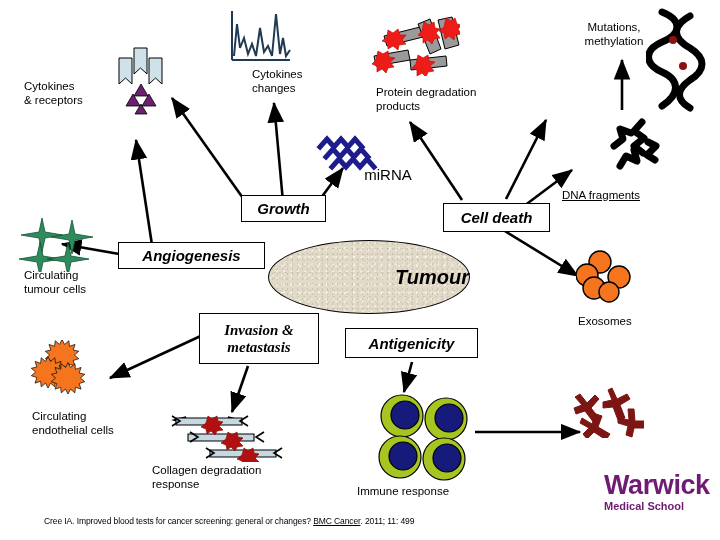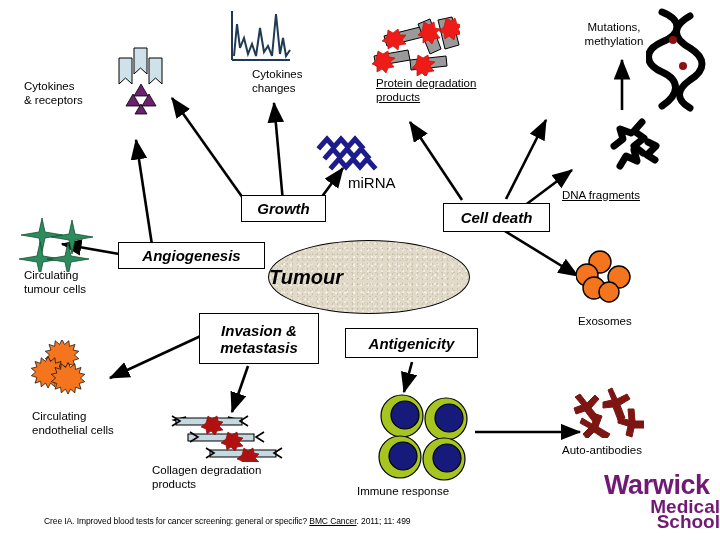--- a/index.html
+++ b/index.html
@@ -11,26 +11,26 @@
        font-style:italic;font-weight:bold;color:#000;
        display:flex;align-items:center;justify-content:center;text-align:center;
        line-height:17px;}
   .tumour{position:absolute;border:1px solid #000;border-radius:50%;
           background:#e2dac8;
           background-image:radial-gradient(circle at 20% 30%, rgba(255,255,255,.55) 0 1px, transparent 1px),
                            radial-gradient(circle at 70% 60%, rgba(160,150,130,.35) 0 1px, transparent 1px),
                            radial-gradient(circle at 45% 80%, rgba(255,255,255,.5) 0 1px, transparent 1px),
                            radial-gradient(circle at 85% 25%, rgba(160,150,130,.3) 0 1px, transparent 1px);
           background-size:7px 7px,5px 5px,9px 9px,6px 6px;
-          display:flex;align-items:center;justify-content:flex-start;}
+          display:flex;align-items:center;justify-content:flex-end;}
   .tumour span{font-style:italic;font-weight:bold;font-size:20px;}
   svg.overlay{position:absolute;left:0;top:0;width:720px;height:540px;pointer-events:none;}
   .logo{position:absolute;color:#701a75;font-weight:bold;text-align:left;}
   .logo .w{font-size:27px;letter-spacing:-.4px;line-height:27px;display:block;}
-  .logo .m{font-size:19px;line-height:15px;display:block;text-align:right;}
+  .logo .m{font-size:11px;line-height:15px;display:block;}
   .cite{position:absolute;font-size:8.5px;color:#000;letter-spacing:-.1px;}
   .cite u{text-decoration:underline;}
   .icon{position:absolute;}
 </style>
 </head>
 <body>
 
 <div id="stage">
 
   <svg class="overlay" viewBox="0 0 720 540">
@@ -76,21 +76,21 @@
   </div>
 
   <div class="box" style="left:241px;top:195px;width:83px;height:25px;font-size:15px;font-style:italic;">
     <span>Growth</span>
   </div>
 
   <div class="box" style="left:118px;top:242px;width:145px;height:25px;font-size:15px;">
     <span>Angiogenesis</span>
   </div>
 
-  <div class="box" style="left:199px;top:313px;width:118px;height:49px;font-size:15px;white-space:pre-line;">
+  <div class="box" style="left:199px;top:313px;width:118px;height:49px;font-size:15px;white-space:pre-line;font-family:Liberation Serif, serif;">
     <span>Invasion &amp;
 metastasis</span>
   </div>
 
   <div class="box" style="left:345px;top:328px;width:131px;height:28px;font-size:15px;">
     <span>Antigenicity</span>
   </div>
 
   <div class="box" style="left:443px;top:203px;width:105px;height:27px;font-size:15px;">
     <span>Cell death</span>
@@ -134,42 +134,42 @@
       </g>
       <g fill="#ee1c18" stroke="#c21008" stroke-width=".7">
         <path d="M22,16 l5,3 l5,-4 l2,6 l6,0 l-4,5 l4,4 l-7,1 l-1,5 l-5,-4 l-5,3 l0,-6 l-6,-2 l5,-4 z"></path>
         <path d="M58,8 l5,3 l5,-3 l1,6 l5,1 l-4,4 l4,5 l-6,1 l-2,5 l-4,-4 l-5,3 l0,-6 l-5,-2 l4,-4 z"></path>
         <path d="M80,4 l5,3 l4,-3 l2,6 l5,1 l-4,4 l3,5 l-6,1 l-1,5 l-5,-4 l-4,3 l-1,-6 l-5,-2 l5,-4 z"></path>
         <path d="M12,37 l5,3 l5,-3 l1,6 l6,1 l-5,4 l4,5 l-6,1 l-2,5 l-4,-4 l-5,3 l0,-6 l-5,-2 l4,-4 z"></path>
         <path d="M52,41 l5,3 l5,-3 l1,6 l6,1 l-5,4 l4,5 l-6,1 l-2,5 l-4,-4 l-5,3 l0,-6 l-5,-2 l4,-4 z"></path>
       </g>
     </g>
   </svg>
-  <div class="lbl" style="left:376px;top:77px;width:150px;text-decoration:underline;">Protein degradation
+  <div class="lbl" style="left:376px;top:86px;width:150px;">Protein degradation
 products</div>
 
   <svg class="icon" style="left:646px;top:6px;" width="62" height="108" viewBox="0 0 62 108">
     <g stroke="#000" stroke-width="7" fill="none" stroke-linecap="round" stroke-linejoin="round">
       <path d="M16,6 C36,14 36,28 16,36 C-2,44 -2,58 16,66 C34,74 34,88 16,100"></path>
       <path d="M44,10 C26,20 26,32 44,42 C60,52 60,64 44,74 C30,84 30,94 44,102"></path>
     </g>
     <circle cx="27" cy="34" r="4" fill="#8c1010"></circle>
     <circle cx="37" cy="60" r="4" fill="#8c1010"></circle>
   </svg>
   <div class="lbl" style="left:569px;top:21px;width:90px;text-align:center;">Mutations,
 methylation</div>
 
   <svg class="icon" style="left:316px;top:131px;" width="62" height="46" viewBox="0 0 62 46">
     <g stroke="#1c1c8c" stroke-width="5" fill="none" stroke-linecap="square">
       <path d="M4,16 l7,-8 l7,8 l7,-8 l7,8 l7,-8 l7,8"></path>
       <path d="M10,26 l7,-8 l7,8 l7,-8 l7,8 l7,-8 l7,8"></path>
       <path d="M16,36 l7,-8 l7,8 l7,-8 l7,8 l7,-8 l7,8"></path>
     </g>
   </svg>
-  <div class="lbl" style="left:348px;top:176px;width:80px;font-size:15px;">miRNA</div>
+  <div class="lbl" style="left:348px;top:168px;width:80px;font-size:15px;text-align:center;">miRNA</div>
 
   <svg class="icon" style="left:604px;top:118px;" width="62" height="62" viewBox="0 0 62 62">
     <g stroke="#000" stroke-width="7" fill="none" stroke-linecap="round" stroke-linejoin="round">
       <path d="M38,4 l-8,9 l10,7 l-10,8 l9,7"></path>
       <path d="M10,28 l9,-7 l-3,-10 l11,4"></path>
       <path d="M16,48 l6,-10 l11,5 l-3,-11"></path>
       <path d="M44,24 l8,4 l-9,9 l8,5"></path>
     </g>
   </svg>
   <div class="lbl" style="left:562px;top:189px;width:120px;text-decoration:underline;">DNA fragments</div>
@@ -186,21 +186,20 @@
   <div class="lbl" style="left:578px;top:315px;width:100px;">Exosomes</div>
 
   <svg class="icon" style="left:572px;top:384px;" width="72" height="54" viewBox="0 0 72 54">
     <g fill="#7d1512" stroke="#7d1512" stroke-width="1">
       <path d="M8,10 l7,9 l8,-8 l4,4 l-8,9 l9,11 l-6,4 l-9,-12 l-9,3 l-2,-6 l8,-3 l-7,-8 z"></path>
       <path d="M40,4 l5,11 l10,-5 l3,5 l-10,6 l5,13 l-7,2 l-5,-13 l-10,1 l0,-6 l9,-2 l-4,-10 z"></path>
       <path d="M10,34 l10,6 l4,-10 l6,2 l-4,11 l12,7 l-4,6 l-12,-8 l-7,7 l-4,-5 l6,-6 l-9,-5 z"></path>
       <path d="M46,34 l11,2 l-1,-11 l6,0 l1,12 l12,0 l-1,7 l-12,0 l-2,9 l-6,-2 l2,-9 l-10,-3 z"></path>
     </g>
   </svg>
-  <div class="lbl" style="left:562px;top:444px;width:120px;">Auto-antibodies</div>
 
   <svg class="icon" style="left:378px;top:393px;" width="94" height="88" viewBox="0 0 94 88">
     <g stroke="#000" stroke-width="1.2">
       <circle cx="24" cy="23" r="21" fill="#a6c520"></circle>
       <circle cx="27" cy="22" r="14" fill="#151a7b"></circle>
       <circle cx="68" cy="26" r="21" fill="#a6c520"></circle>
       <circle cx="71" cy="25" r="14" fill="#151a7b"></circle>
       <circle cx="22" cy="64" r="21" fill="#a6c520"></circle>
       <circle cx="25" cy="63" r="14" fill="#151a7b"></circle>
       <circle cx="66" cy="66" r="21" fill="#a6c520"></circle>
@@ -226,21 +225,21 @@
           <path d="M114,34 l-8,5 l8,5"></path>
       </g>
       <g fill="#b01010" stroke="#8a0c0c" stroke-width=".7">
         <path d="M40,2 l4,3 l5,-3 l1,5 l5,1 l-4,4 l4,4 l-6,1 l-2,4 l-4,-4 l-4,3 l-1,-5 l-5,-2 l5,-4 z"></path>
         <path d="M60,18 l4,3 l5,-3 l1,5 l5,1 l-4,4 l4,4 l-6,1 l-2,4 l-4,-4 l-4,3 l-1,-5 l-5,-2 l5,-4 z"></path>
         <path d="M76,34 l4,3 l5,-3 l1,5 l5,1 l-4,4 l4,4 l-6,1 l-2,4 l-4,-4 l-4,3 l-1,-5 l-5,-2 l5,-4 z"></path>
       </g>
     </g>
   </svg>
   <div class="lbl" style="left:152px;top:464px;width:150px;">Collagen degradation
-products</div>
+response</div>
 
   <svg class="icon" style="left:30px;top:340px;" width="80" height="68" viewBox="0 0 80 68">
     <g fill="#f4751e" stroke="#000" stroke-width="1.1">
       <path d="M42,4 l4,8 l7,-6 l1,9 l9,-3 l-3,9 l9,2 l-7,6 l7,6 l-9,3 l3,9 l-9,-3 l-1,9 l-7,-6 l-4,8 l-4,-8 l-7,6 l-1,-9 l-9,3 l3,-9 l-9,-3 l7,-6 l-7,-6 l9,-2 l-3,-9 l9,3 l1,-9 l7,6 z" transform="translate(6,-3) scale(.62)"></path>
       <path d="M42,4 l4,8 l7,-6 l1,9 l9,-3 l-3,9 l9,2 l-7,6 l7,6 l-9,3 l3,9 l-9,-3 l-1,9 l-7,-6 l-4,8 l-4,-8 l-7,6 l-1,-9 l-9,3 l3,-9 l-9,-3 l7,-6 l-7,-6 l9,-2 l-3,-9 l9,3 l1,-9 l7,6 z" transform="translate(-8,14) scale(.62)"></path>
       <path d="M42,4 l4,8 l7,-6 l1,9 l9,-3 l-3,9 l9,2 l-7,6 l7,6 l-9,3 l3,9 l-9,-3 l-1,9 l-7,-6 l-4,8 l-4,-8 l-7,6 l-1,-9 l-9,3 l3,-9 l-9,-3 l7,-6 l-7,-6 l9,-2 l-3,-9 l9,3 l1,-9 l7,6 z" transform="translate(12,20) scale(.62)"></path>
     </g>
   </svg>
   <div class="lbl" style="left:32px;top:410px;width:110px;">Circulating
 endothelial cells</div>
@@ -255,16 +254,16 @@
   </svg>
   <div class="lbl" style="left:24px;top:269px;width:120px;">Circulating
 tumour cells</div>
 
   <div class="logo" style="left:604px;top:472px;">
     <span class="w">Warwick</span>
     <span class="m">Medical School</span>
   </div>
 
   <div class="cite" style="left:44px;top:516px;">
-    <span>Cree IA. Improved blood tests for cancer screening: general or specific? </span><u>BMC Cancer</u><span>. 2011; 11: 499</span>
+    <span>Cree IA. Improved blood tests for cancer screening: general or changes? </span><u>BMC Cancer</u><span>. 2011; 11: 499</span>
   </div>
 
 </div>
 
 </body></html>

